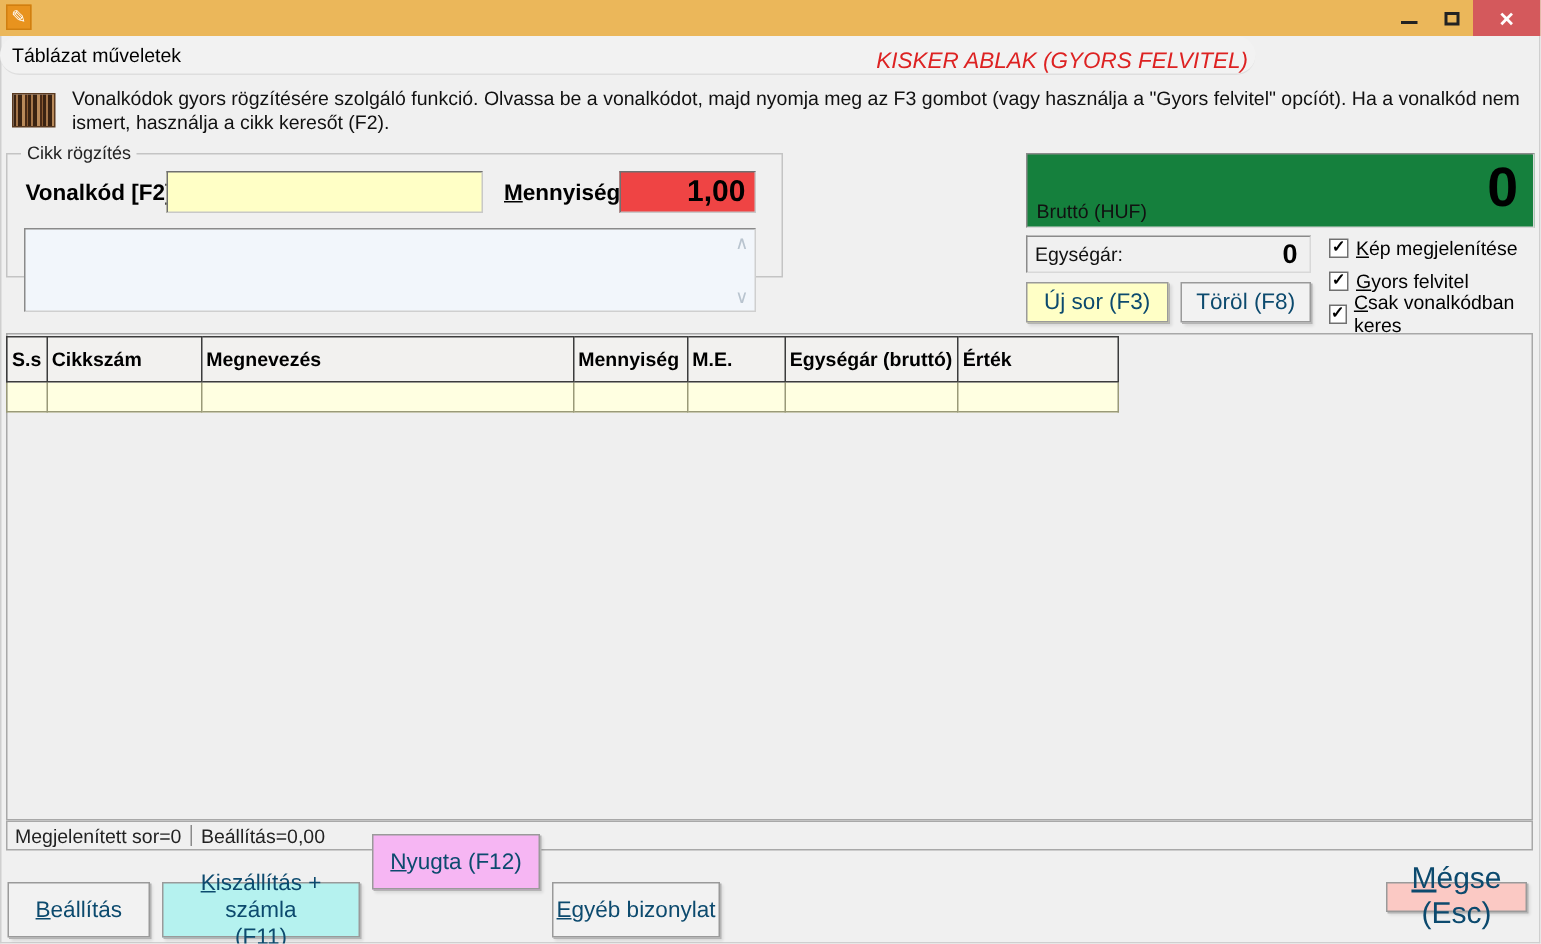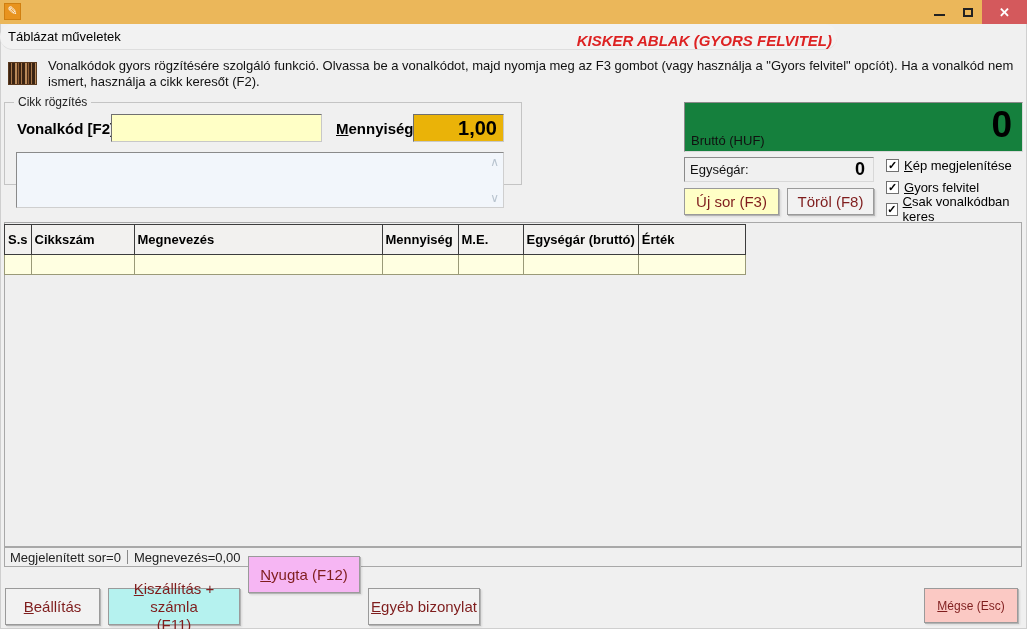--- a/index.html
+++ b/index.html
@@ -15,57 +15,57 @@
   .win-btn { position:absolute; top:0; height:24px; display:flex; align-items:center; justify-content:center; cursor:default; }
   .btn-min { left:924px; width:30px; }
   .btn-min .dash { width:11px; height:0; border-bottom:2px solid #222; margin-top:6px; }
   .btn-max { left:954px; width:28px; }
   .btn-max .square { width:10px; height:9px; border:2px solid #222; background:transparent; }
   .btn-close { left:982px; width:45px; background:#d4595c; color:#fff; font-size:13px; font-weight:bold; }
 
   
   .menubar { position:absolute; left:0; top:24px; width:837px; height:26px; background:#f2f2f2; border-bottom:1px solid #dedede;border-radius:13px; }
   .menu-item { position:absolute; left:8px; top:5px; font-size:13px; color:#000; }
-  .mode-title { position:absolute; right:5px; top:8px; font-size:15px; font-weight:bold; font-style:italic; color:#dd2222; }
+  .mode-title { position:absolute; right:5px; top:8px; font-size:15px; font-weight:normal; font-style:italic; color:#dd2222; }
 
   
   .barcode-icon { position:absolute; left:8px; top:62px; width:29px; height:23px;
       background:repeating-linear-gradient(90deg,#3a2312 0 2px,#a5764a 2px 3px,#3a2312 3px 6px,#b98a5a 6px 8px,#4a2b16 8px 9px,#8a5a32 9px 10px); 
       border:1px solid #5a3a20; }
   .info-text { position:absolute; left:48px; top:58px; width:967px; font-size:13px; line-height:16px; color:#111; }
 
   
   .groupbox { position:absolute; left:4px; top:102px; width:518px; height:83px; border:1px solid #c4c4c4; }
   .groupbox-label { position:absolute; left:9px; top:-8px; background:#f0f0f0; padding:0 4px; font-size:12px; color:#222; }
   .barcode-label { position:absolute; left:12px; top:17px; font-size:15px; font-weight:bold; color:#000; }
   .barcode-input { position:absolute; left:106px; top:11px; width:211px; height:28px; background:#ffffc6;
                    border:1px solid #848484; border-color:#707070 #c8c8c8 #c8c8c8 #707070; font-size:15px; padding:0 4px;
                    font-family:"Liberation Sans",sans-serif; }
   .qty-label { position:absolute; left:331px; top:17px; font-size:15px; font-weight:bold; color:#000; }
   .qty-label::first-letter { text-decoration:underline; }
-  .qty-input { position:absolute; left:408px; top:11px; width:91px; height:28px; background:#eab308;
+  .qty-input { position:absolute; left:408px; top:11px; width:91px; height:28px; background:#ef4444;
                border:1px solid #848484; border-color:#707070 #c8c8c8 #c8c8c8 #707070;
                font-size:20px; font-weight:bold; text-align:right; padding:0 6px; font-family:"Liberation Sans",sans-serif; }
   .product-info { position:absolute; left:11px; top:49px; width:488px; height:56px; background:#f2f6fb;
                   border:1px solid #9a9a9a; border-color:#8a8a8a #cfcfcf #cfcfcf #8a8a8a; }
   .chev { position:absolute; right:4px; color:#b9c4cf; font-size:12px; line-height:12px; }
   .chev-up { top:3px; } .chev-down { bottom:3px; }
 
   
   .gross-box { position:absolute; left:684px; top:102px; width:339px; height:50px; background:#15803d;
                border:1px solid #909090; border-color:#8a8a8a #d8d8d8 #d8d8d8 #8a8a8a; }
   .gross-label { position:absolute; left:6px; bottom:3px; font-size:13px; color:#111; }
   .gross-value { position:absolute; right:10px; top:-2px; font-size:37px; font-weight:bold; color:#000; line-height:48px; }
   .unit-box { position:absolute; left:684px; top:157px; width:190px; height:25px; background:#f0f0f0;
               border:1px solid #909090; border-color:#8a8a8a #d8d8d8 #d8d8d8 #8a8a8a; }
   .unit-label { position:absolute; left:5px; top:4px; font-size:13px; color:#111; }
   .unit-value { position:absolute; right:8px; top:1px; font-size:18px; font-weight:bold; color:#000; }
 
   .btn { position:absolute; border:1px solid #9a9a9a; background:#f2f2f2; font-family:"Liberation Sans",sans-serif;
-         font-size:15px; color:#7f1d1d; text-align:center; cursor:default;
+         font-size:15px; color:#0c4a6e; text-align:center; cursor:default;
          box-shadow:1px 1px 0 #b4b4b4, 2px 2px 2px rgba(0,0,0,.10);
          display:flex; align-items:center; justify-content:center; }
   .btn .lbl { display:block; white-space:pre-line; }
   .btn .u::first-letter { text-decoration:underline; }
   .btn-newrow { left:684px; top:188px; width:95px; height:27px; background:#ffffc6; }
   .btn-delete { left:787px; top:188px; width:87px; height:27px; }
 
   .checkbox-row { position:absolute; left:886px; height:16px; display:flex; align-items:center; gap:5px; }
   .cb1 { top:157px; } .cb2 { top:179px; } .cb3 { top:201px; }
   .cb-box { width:13px; height:13px; background:#fff; border:1px solid #707070; font-size:11px; font-weight:bold;
@@ -85,21 +85,21 @@
                border:1px solid #a8a8a8; display:flex; align-items:center; font-size:13px; color:#222; }
   .status-left { padding:0 6px 0 5px; }
   .status-sep { width:0; height:14px; border-left:1px solid #8a8a8a; }
   .status-right { padding-left:6px; }
 
   
   .btn-settings { left:5px;  top:588px; width:95px;  height:37px; font-size:15px; }
   .btn-delivery { left:108px; top:588px; width:132px; height:37px; background:#b5f2ef; font-size:15px; line-height:18px; }
   .btn-receipt  { left:248px; top:556px; width:112px; height:37px; background:#f6b6f3; }
   .btn-other    { left:368px; top:588px; width:112px; height:37px; }
-  .btn-cancel   { left:924px; top:588px; width:94px;  height:35px; background:#fbc9c4; font-size:12px; }
+  .btn-cancel   { left:924px; top:588px; width:94px;  height:20px; background:#fbc9c4; font-size:20px; }
 </style>
 </head>
 <body>
 
 <div class="window">
 
   <div class="titlebar">
     <div class="app-icon">✎</div>
     <div class="win-btn btn-min">
       <span class="dash"></span>
@@ -191,21 +191,21 @@
         <td></td>
         <td></td>
       </tr>
     </tbody>
       </table>
   </div>
 
   <div class="statusbar">
     <span class="status-left">Megjelenített sor=0</span>
     <span class="status-sep"></span>
-    <span class="status-right">Megnevezés=0,00</span>
+    <span class="status-right">Beállítás=0,00</span>
   </div>
 
   <button class="btn btn-settings">
     <span class="lbl u">Beállítás</span>
   </button>
   <button class="btn btn-delivery">
     <span class="lbl u">Kiszállítás + számla
 (F11)</span>
   </button>
   <button class="btn btn-receipt">

